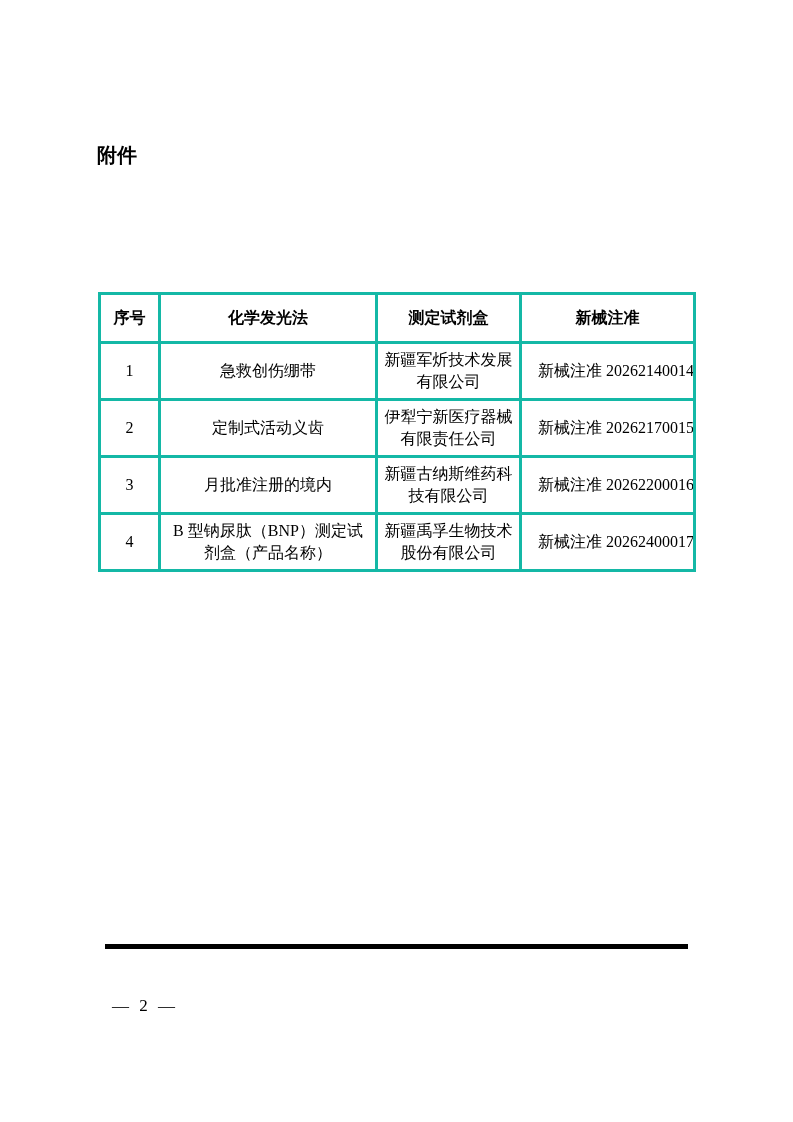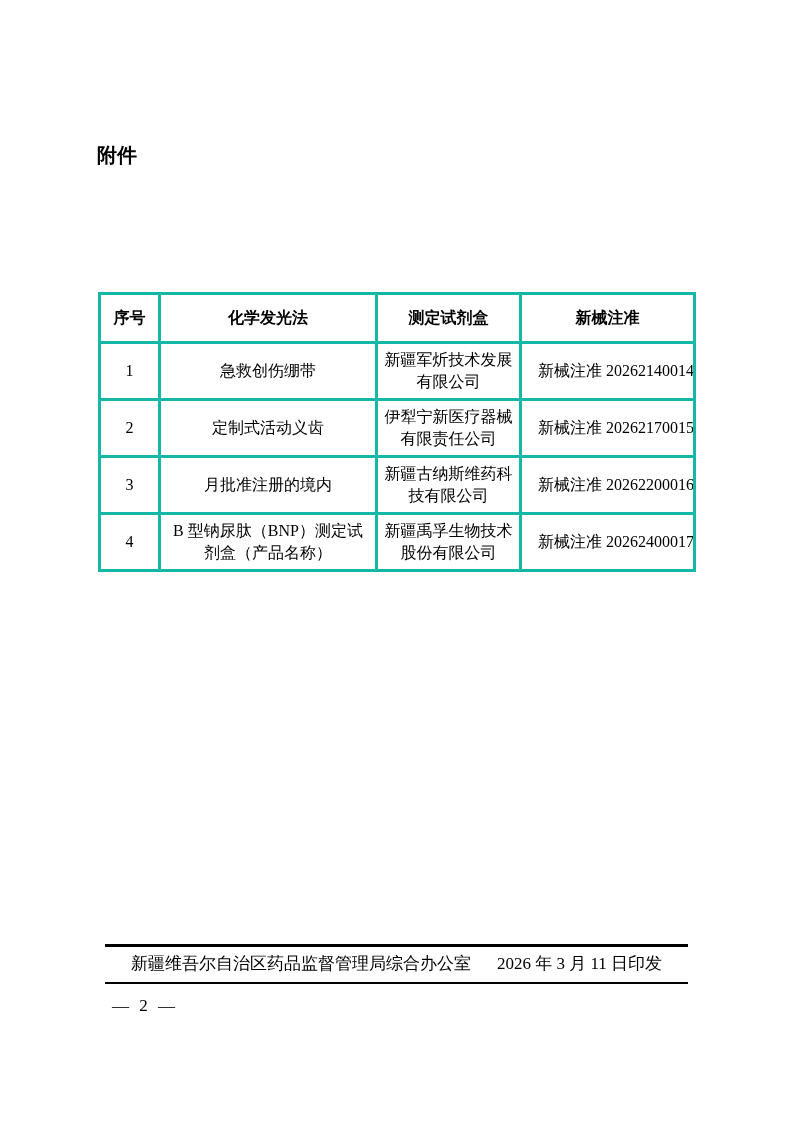--- a/index.html
+++ b/index.html
@@ -131,21 +131,18 @@
         <td>4</td>
         <td>B 型钠尿肽（BNP）测定试剂盒（产品名称）</td>
         <td>新疆禹孚生物技术股份有限公司</td>
         <td class="cert-cell">新械注准 20262400017</td>
       </tr>
     </tbody>
   </table>
 
   <div class="footer">
     <div class="rule rule-top"></div>
-    <div class="footer-text">
-      <span>新疆维吾尔自治区药品监督管理局综合办公室</span><span class="gap"></span><span>2026 年 3 月 11 日印发</span>
-    </div>
     <div class="rule rule-bottom"></div>
   </div>
 
   <div class="page-number">— 2 —</div>
 
 </div>
 
 </body></html>

